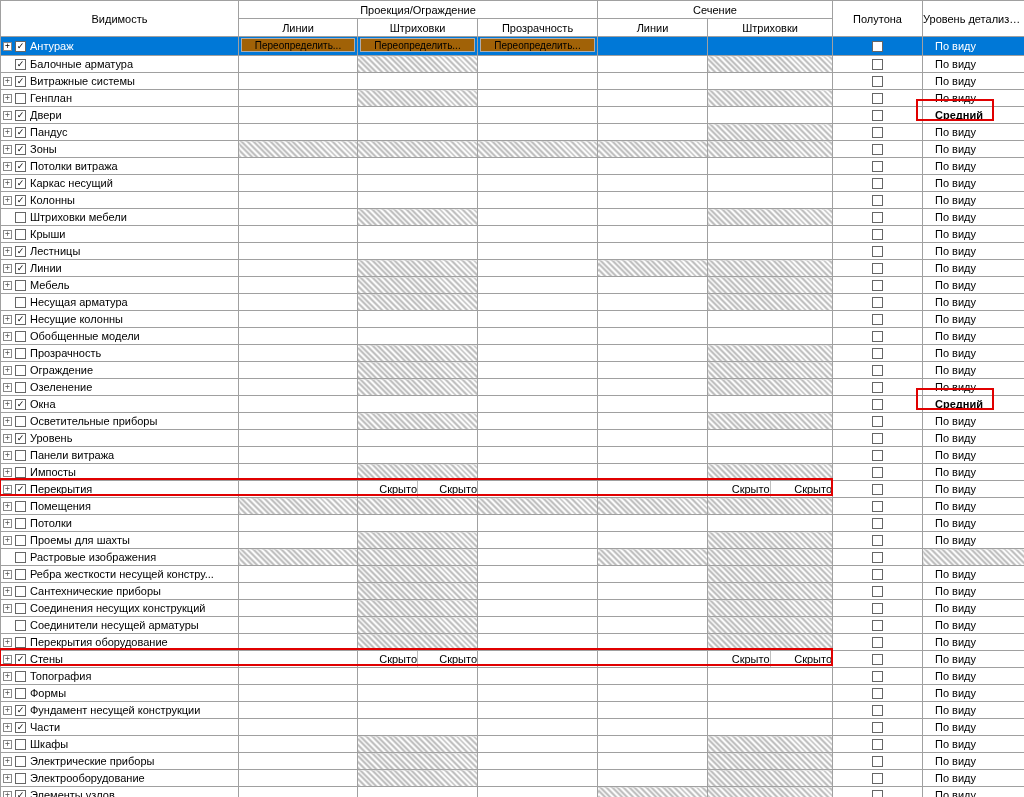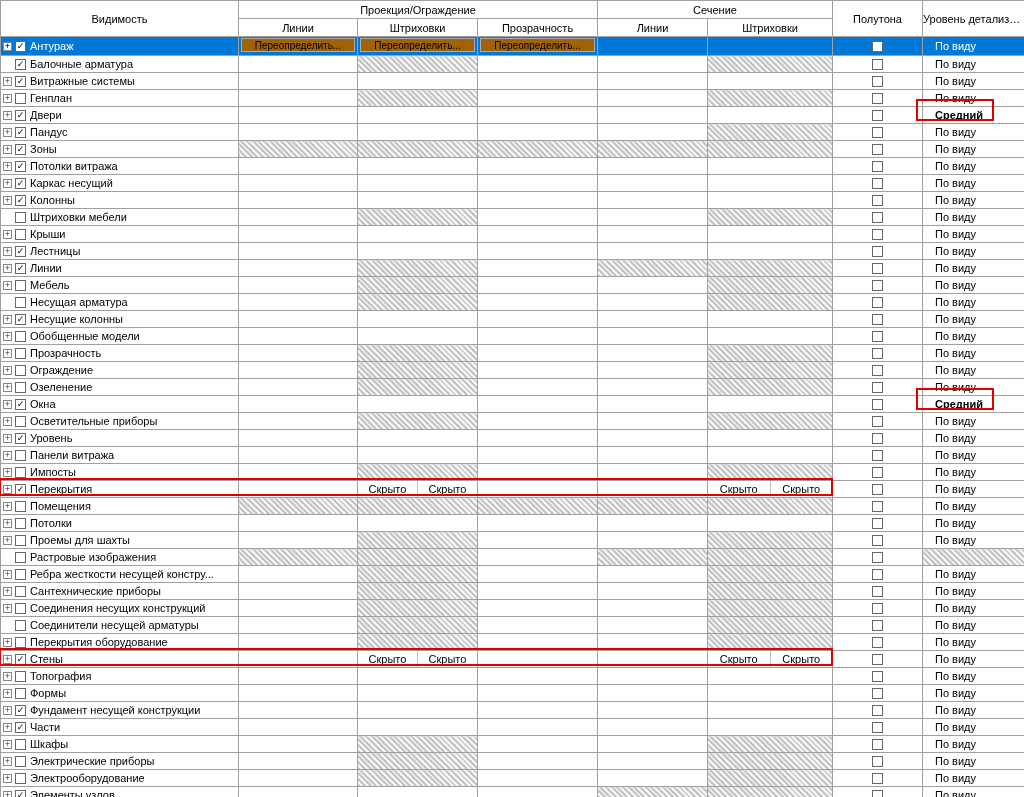--- a/index.html
+++ b/index.html
@@ -115,21 +115,21 @@
     position: absolute;
     border: 2px solid #e00000;
     pointer-events: none;
     z-index: 10;
   }
   .container { position: relative; width: 1024px; }
   .split-cell { display: flex; height: 100%; }
   .split-cell > div {
     flex: 1;
     border-right: 1px solid #c0c0c0;
-    text-align: center;
+    text-align: right;
     line-height: 16px;
   }
   .split-cell > div:last-child { border-right: none; }
   .label { overflow: hidden; text-overflow: ellipsis; flex: 1; }
 </style>
 </head>
 <body>
 
 <div class="container">
 <table>

